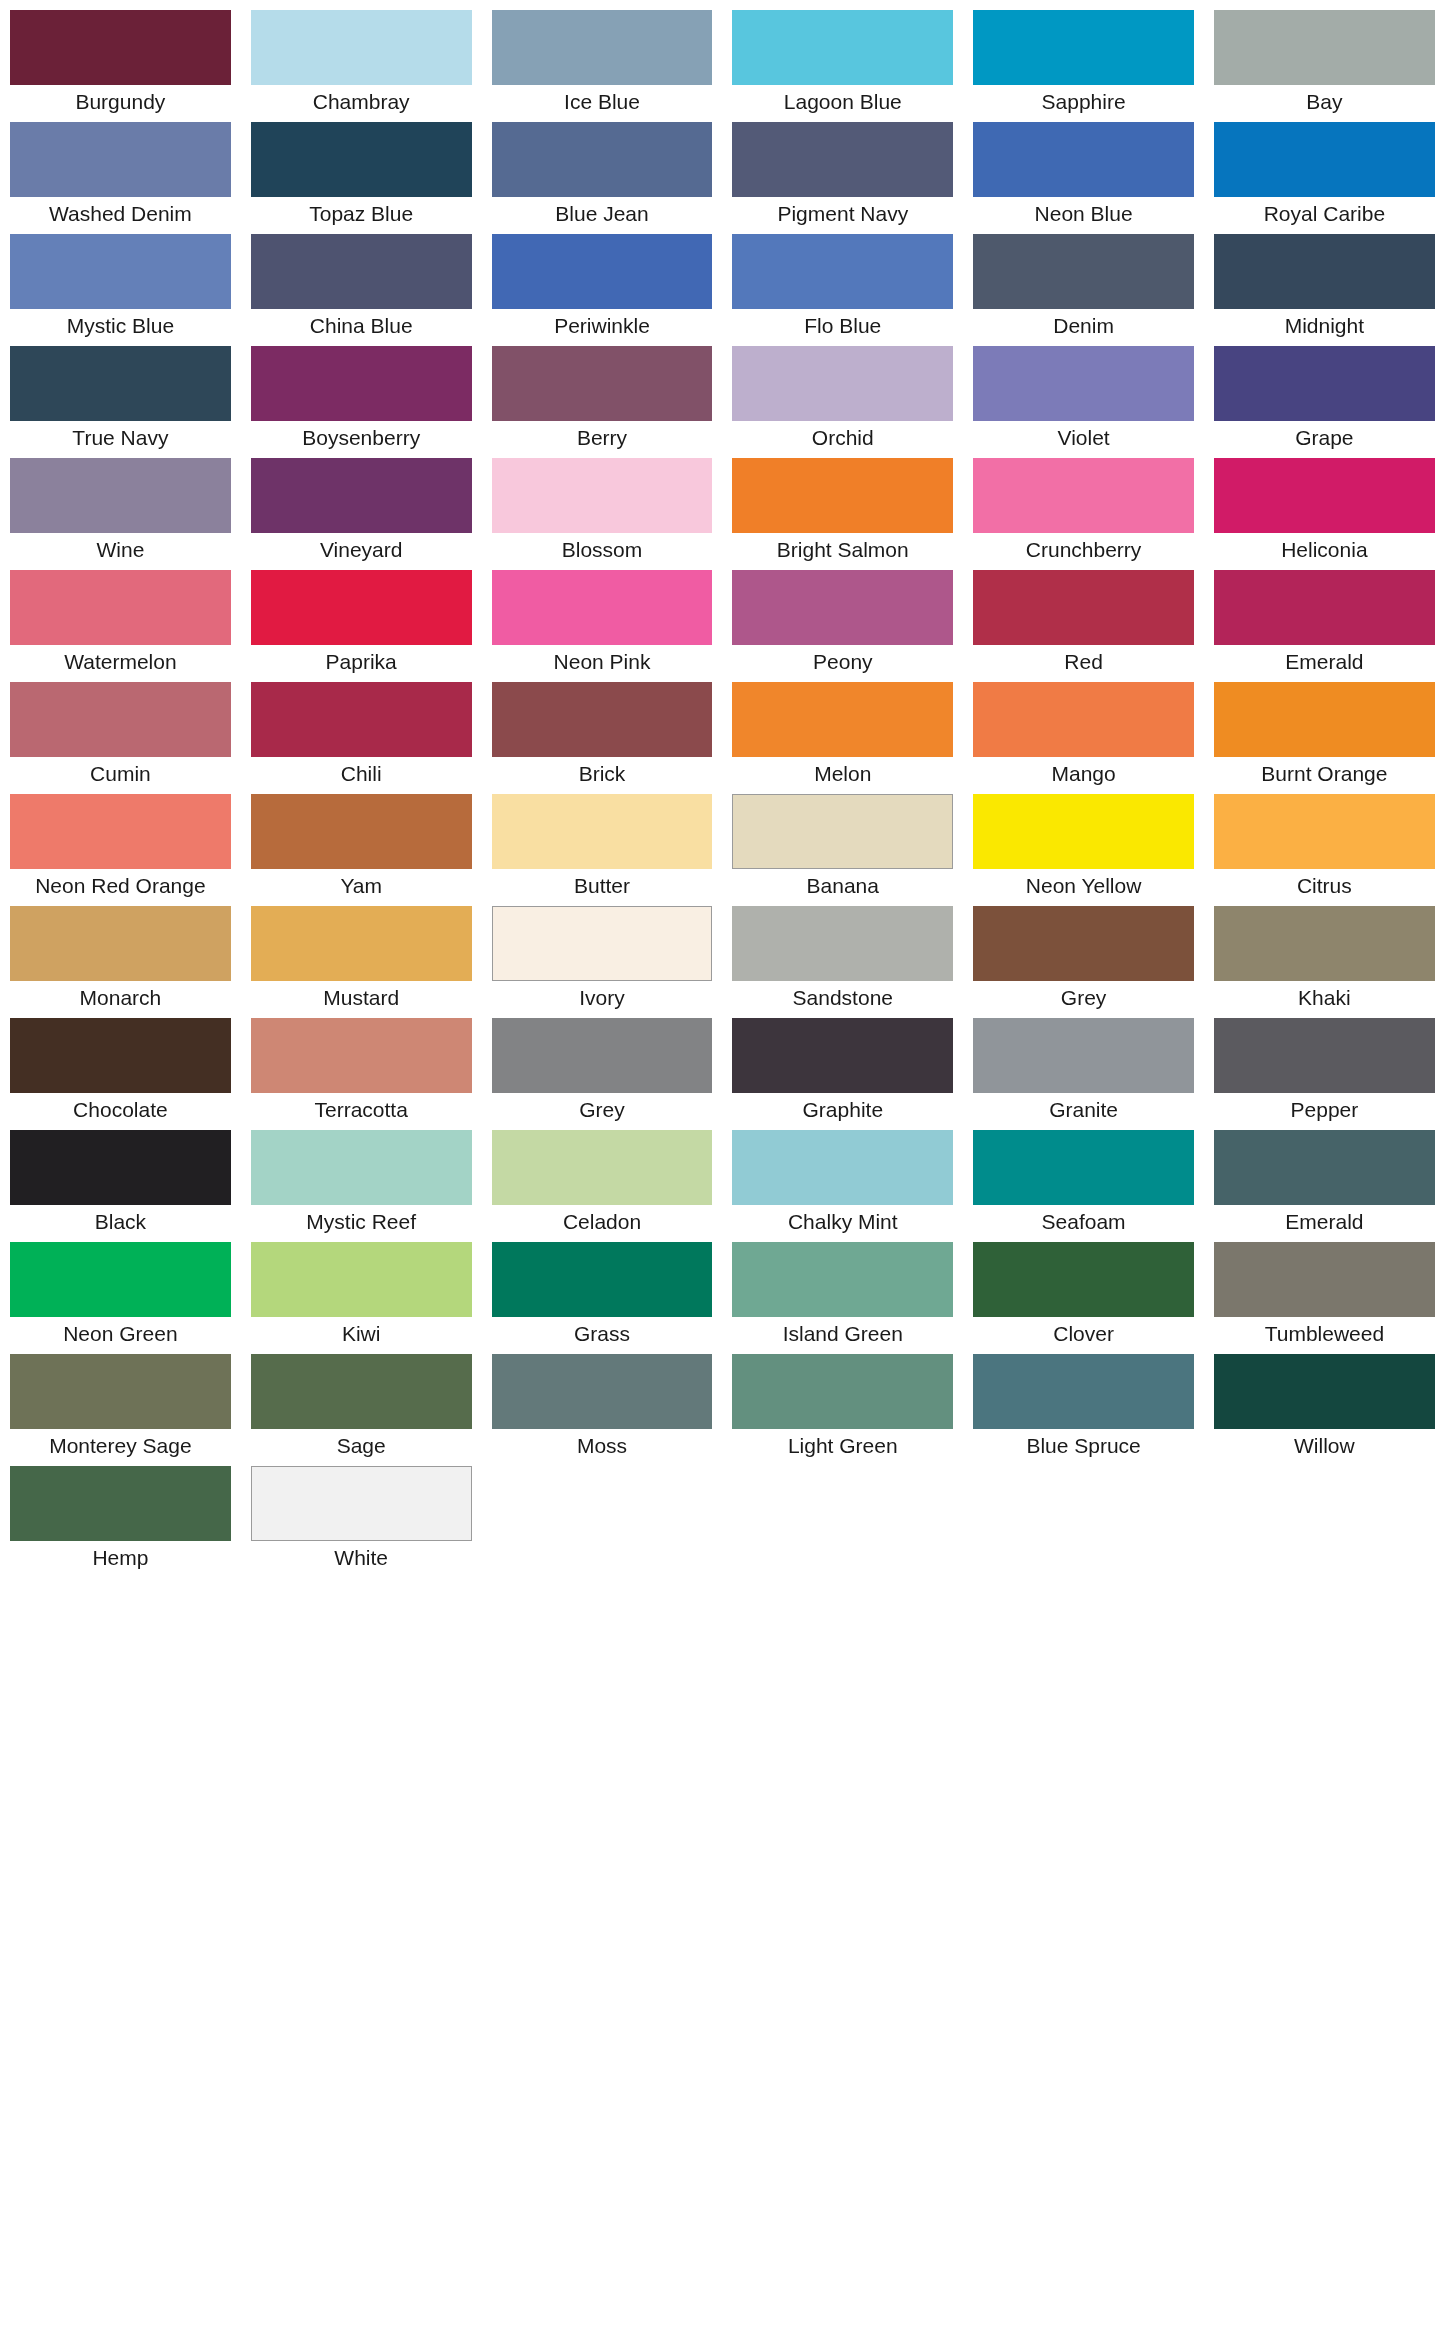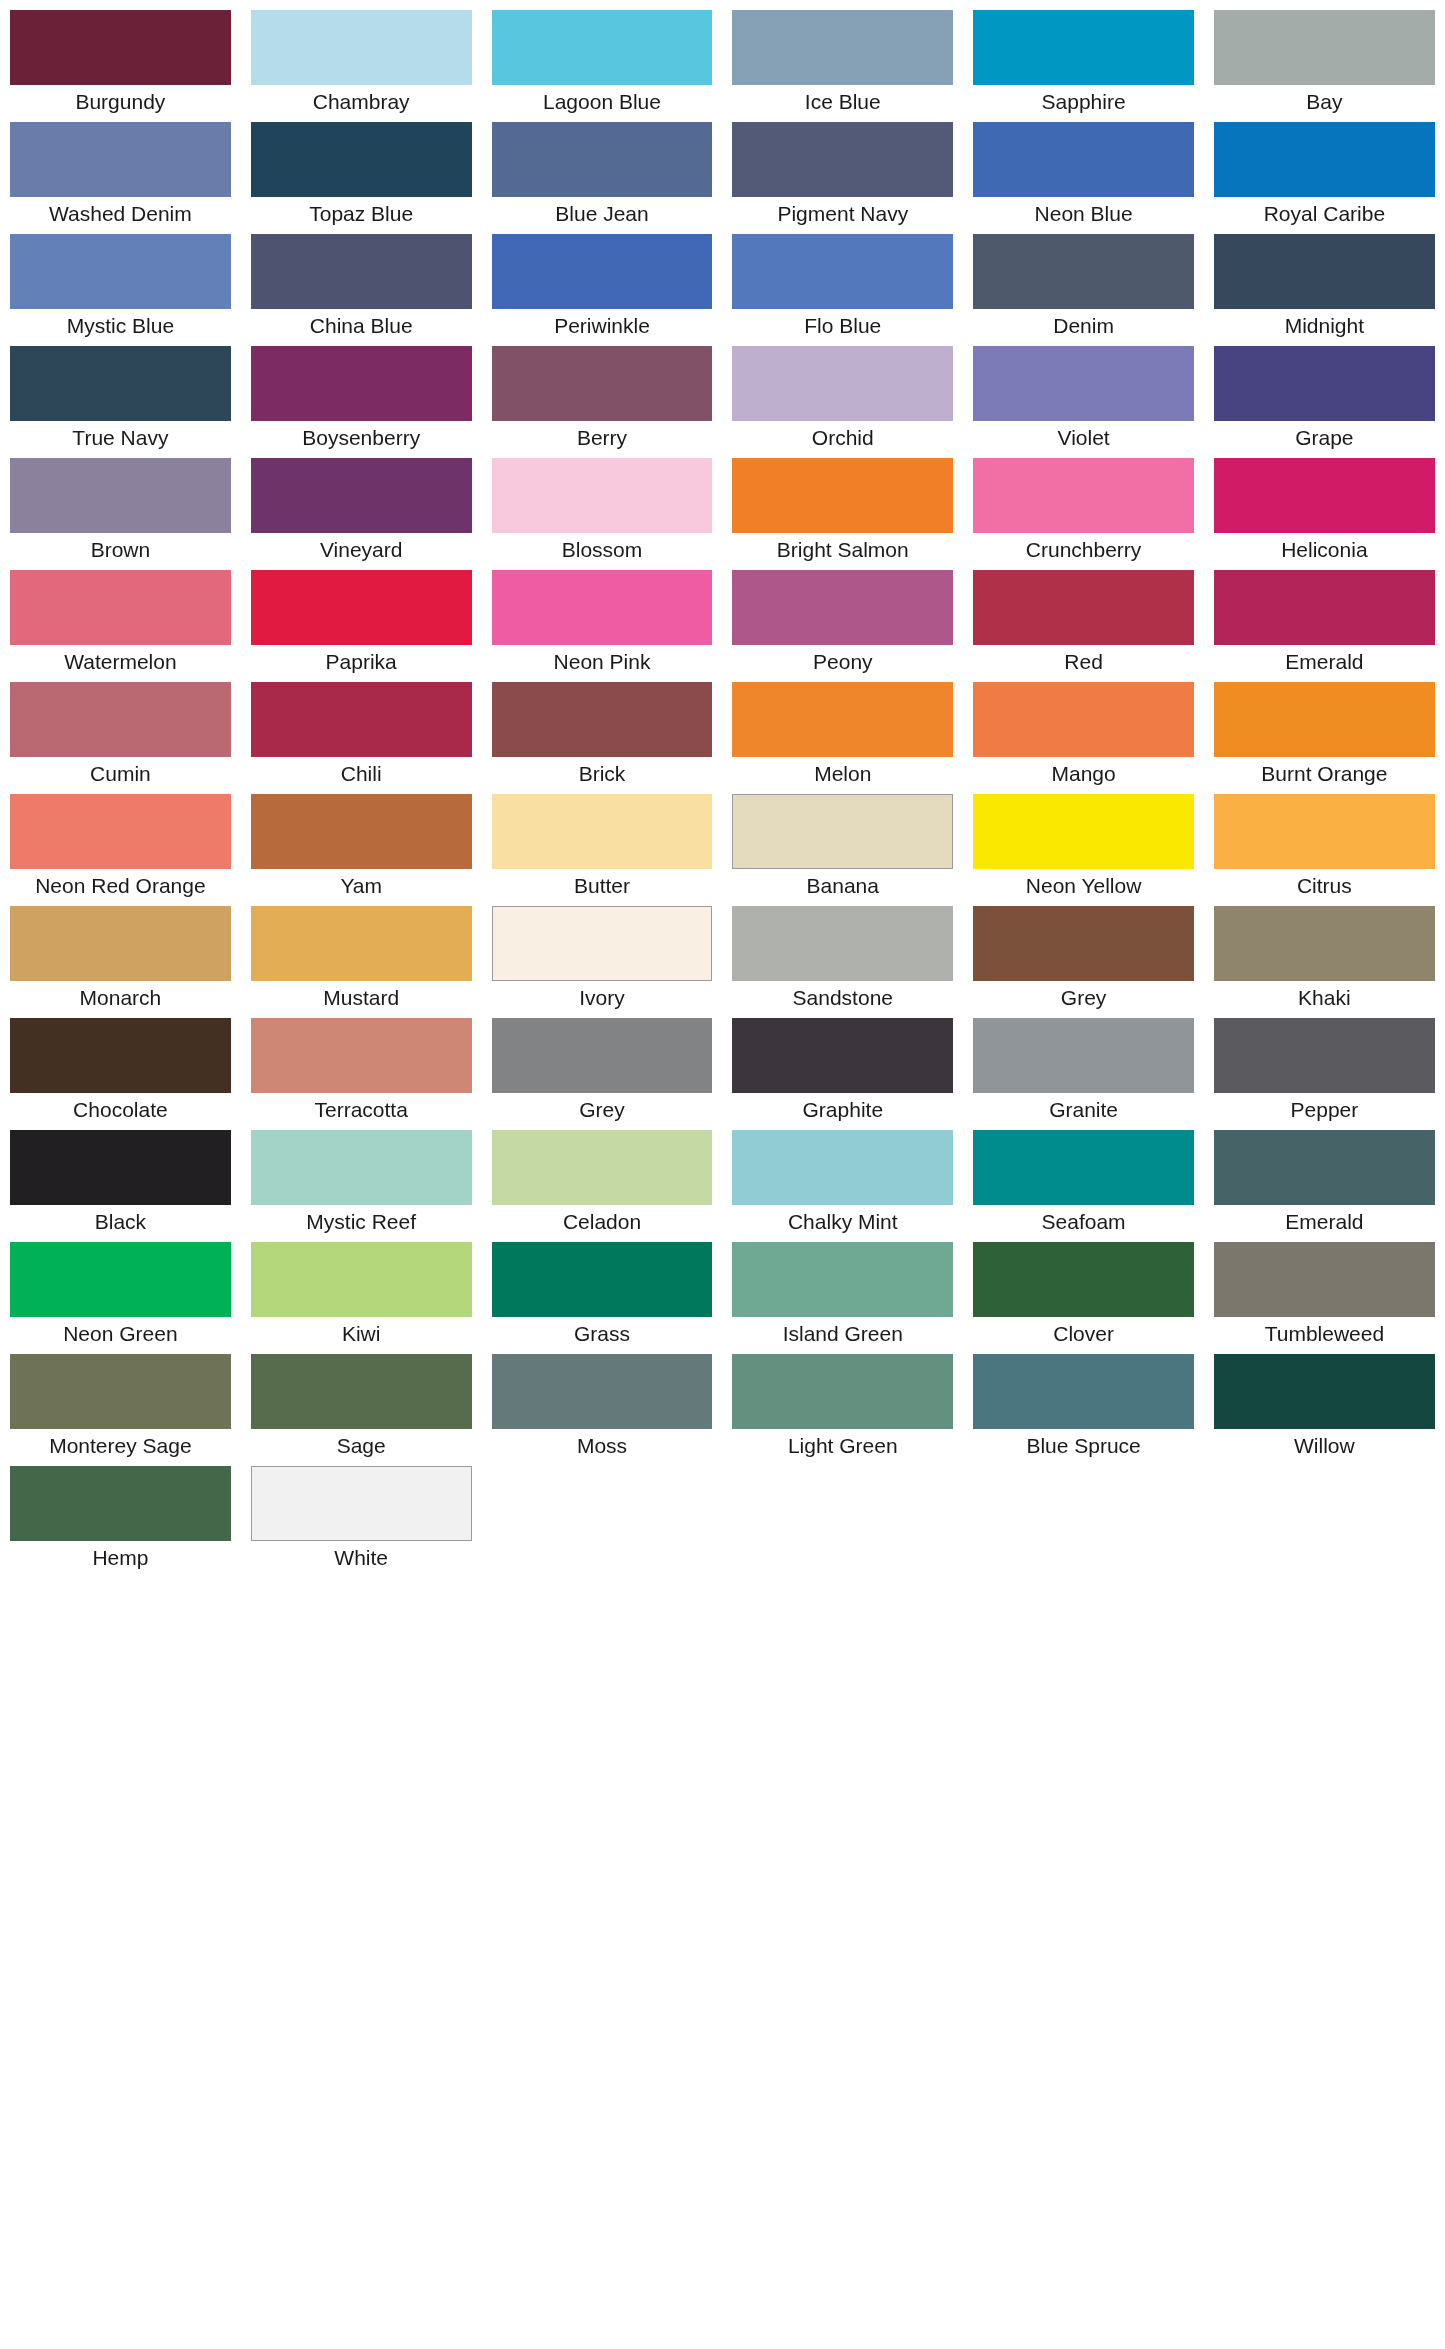--- a/index.html
+++ b/index.html
@@ -62,28 +62,28 @@
 <div id="swatch-grid">
     <div class="swatch-cell">
       <div class="swatch-chip" style="background: rgb(107, 33, 56);"></div>
       <div class="swatch-label">Burgundy</div>
     </div>
     <div class="swatch-cell">
       <div class="swatch-chip" style="background: rgb(181, 220, 234);"></div>
       <div class="swatch-label">Chambray</div>
     </div>
     <div class="swatch-cell">
+      <div class="swatch-chip" style="background: rgb(134, 161, 181);"></div>
+      <div class="swatch-label">Ice Blue</div>
+    </div>
+    <div class="swatch-cell">
       <div class="swatch-chip" style="background: rgb(88, 198, 222);"></div>
       <div class="swatch-label">Lagoon Blue</div>
     </div>
     <div class="swatch-cell">
-      <div class="swatch-chip" style="background: rgb(134, 161, 181);"></div>
-      <div class="swatch-label">Ice Blue</div>
-    </div>
-    <div class="swatch-cell">
       <div class="swatch-chip" style="background: rgb(0, 152, 195);"></div>
       <div class="swatch-label">Sapphire</div>
     </div>
     <div class="swatch-cell">
       <div class="swatch-chip" style="background: rgb(163, 172, 168);"></div>
       <div class="swatch-label">Bay</div>
     </div>
     <div class="swatch-cell">
       <div class="swatch-chip" style="background: rgb(106, 124, 169);"></div>
       <div class="swatch-label">Washed Denim</div>
@@ -151,21 +151,21 @@
     <div class="swatch-cell">
       <div class="swatch-chip" style="background: rgb(124, 123, 184);"></div>
       <div class="swatch-label">Violet</div>
     </div>
     <div class="swatch-cell">
       <div class="swatch-chip" style="background: rgb(72, 68, 129);"></div>
       <div class="swatch-label">Grape</div>
     </div>
     <div class="swatch-cell">
       <div class="swatch-chip" style="background: rgb(139, 129, 156);"></div>
-      <div class="swatch-label">Brown</div>
+      <div class="swatch-label">Wine</div>
     </div>
     <div class="swatch-cell">
       <div class="swatch-chip" style="background: rgb(110, 51, 104);"></div>
       <div class="swatch-label">Vineyard</div>
     </div>
     <div class="swatch-cell">
       <div class="swatch-chip" style="background: rgb(248, 200, 220);"></div>
       <div class="swatch-label">Blossom</div>
     </div>
     <div class="swatch-cell">

